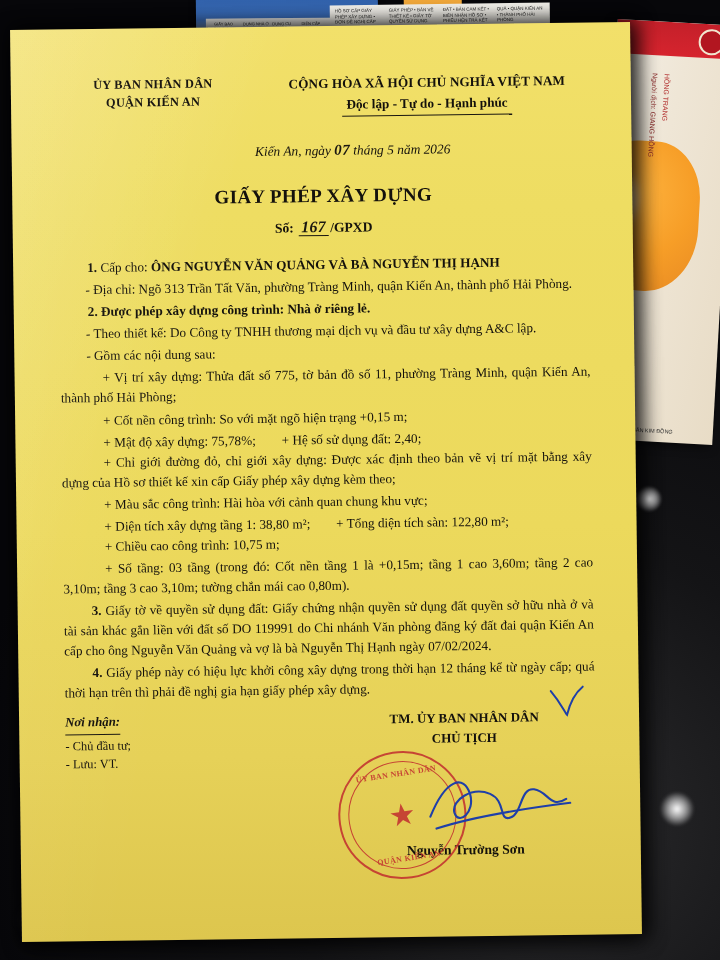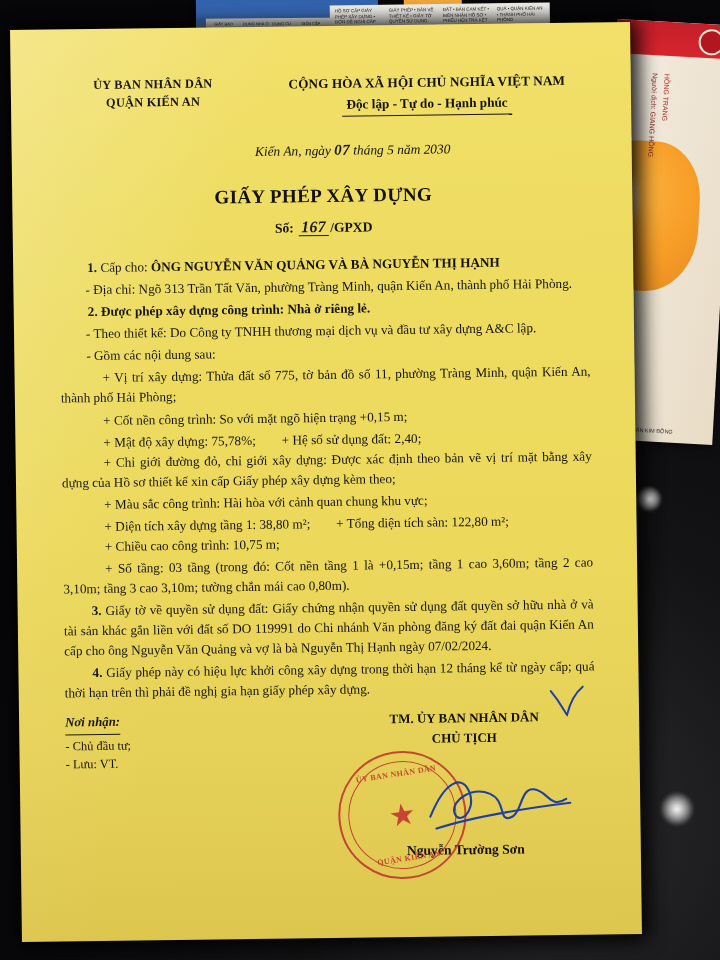--- a/index.html
+++ b/index.html
@@ -463,21 +463,21 @@
           <div class="l1">CỘNG HÒA XÃ HỘI CHỦ NGHĨA VIỆT NAM</div>
           <div class="l2">Độc lập - Tự do - Hạnh phúc</div>
         </div>
       </div>
 
       <div class="place-date">
         <span>Kiến An, ngày</span>
         <span class="hw">07</span>
         <span>tháng</span>
         <span>5</span>
-        <span>năm 2030</span>
+        <span>năm 2026</span>
       </div>
 
       <div class="title-block">
         <div class="title-main">GIẤY PHÉP XÂY DỰNG</div>
         <div class="title-no">
           <span>Số:</span>
           <span class="num hw">167</span><span>/GPXD</span>
         </div>
       </div>
 

